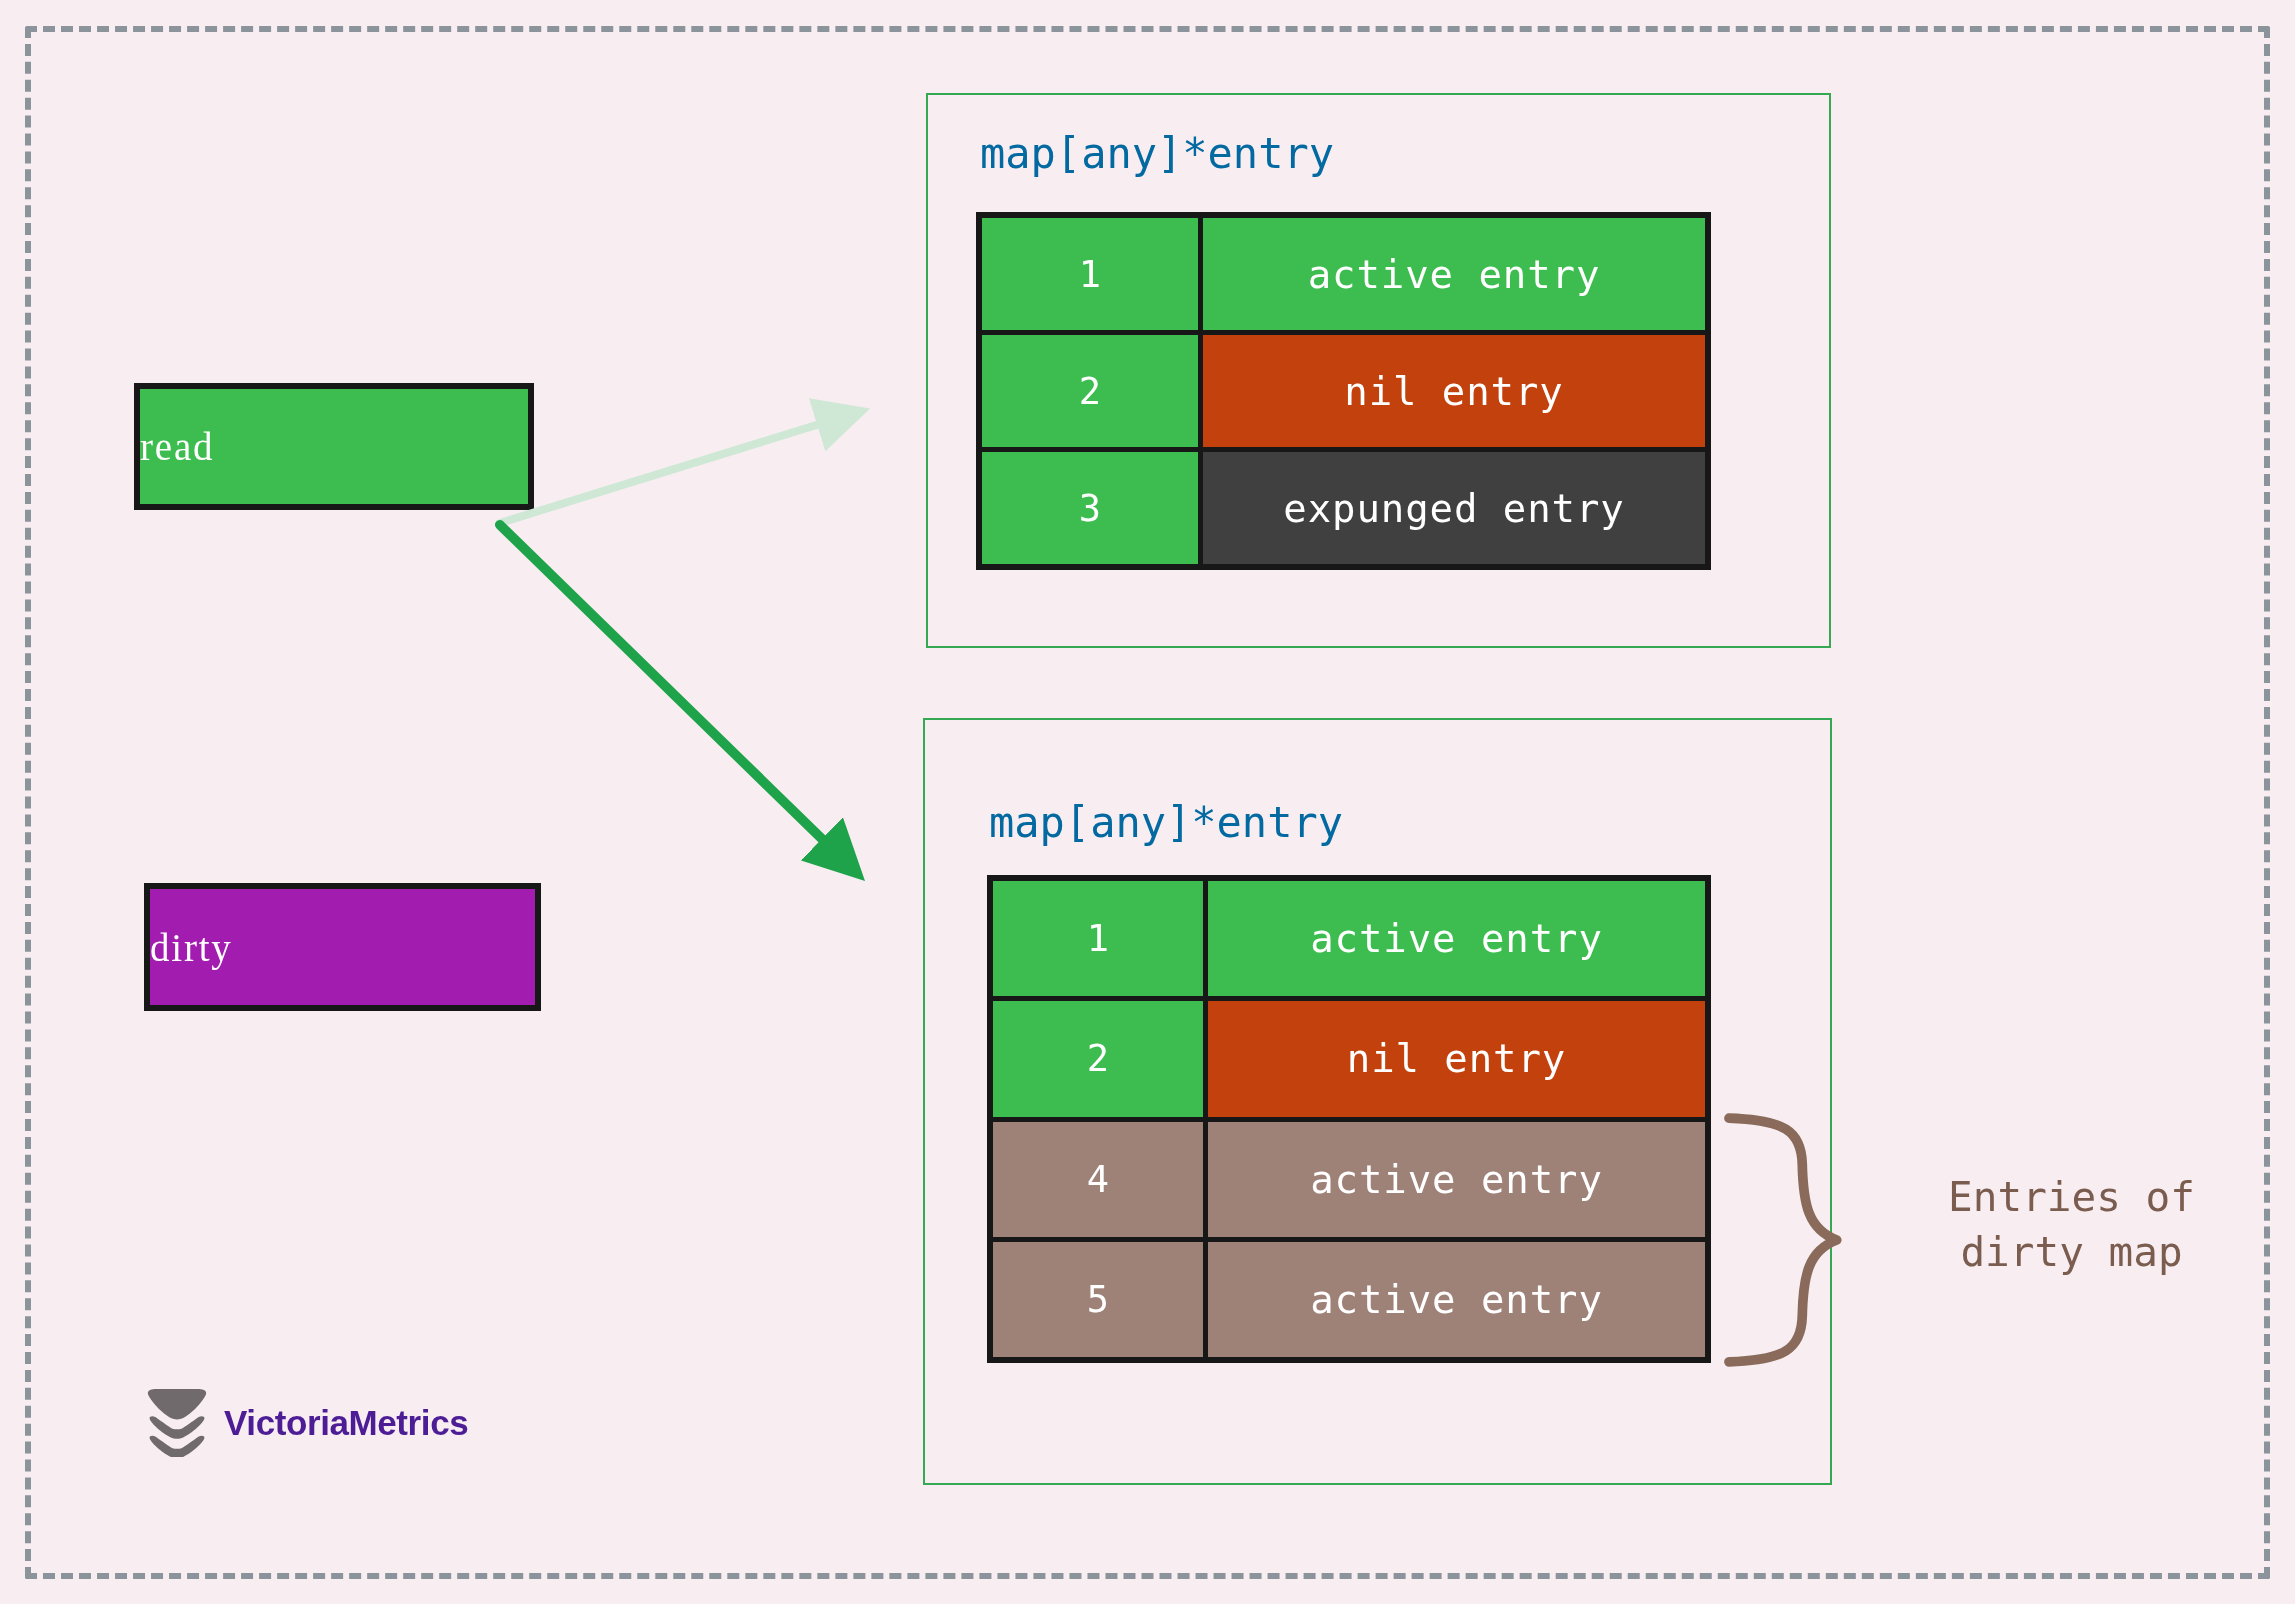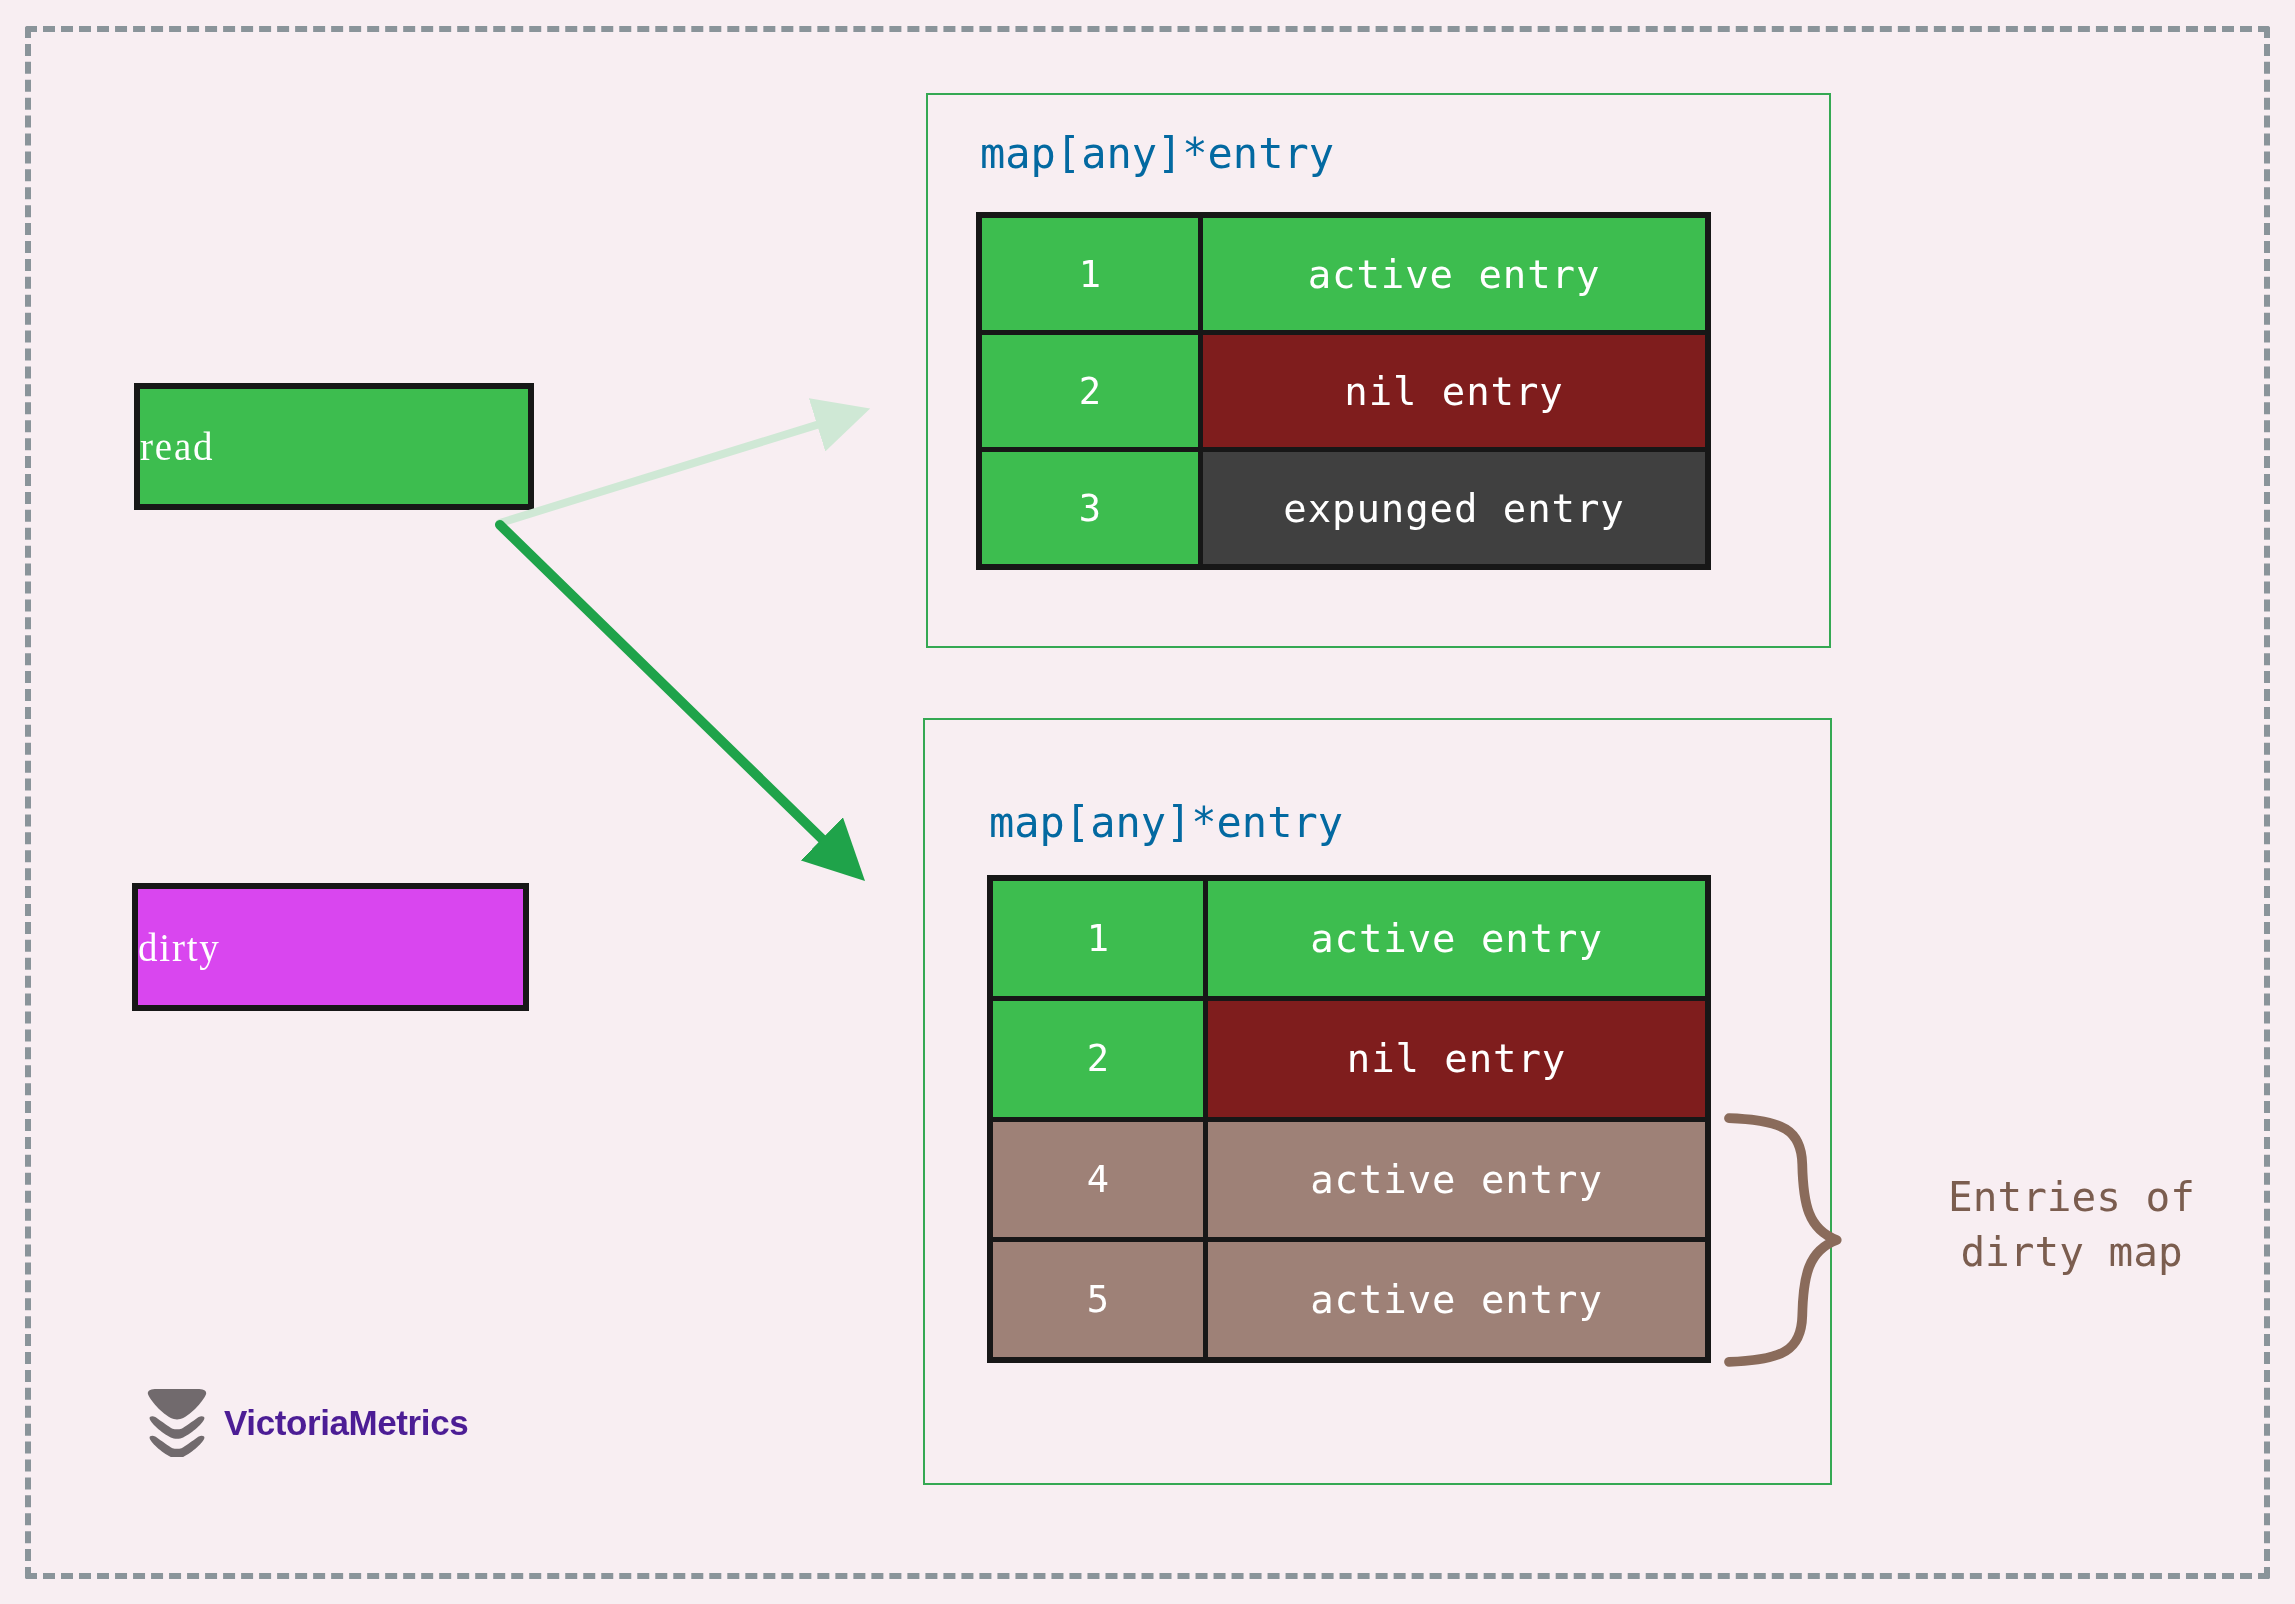--- a/index.html
+++ b/index.html
@@ -28,21 +28,21 @@
     position:absolute;
     box-sizing:border-box;
     border:6.2px solid #171717;
     display:flex;align-items:center;justify-content:flex-start;
     color:#ffffff;
     font-size:39px;
     letter-spacing:1.8px;
     font-family:Liberation Serif, serif;
   }
   #read-box{left:134px;top:383px;width:400px;height:127px;background:#3dbd4f;}
-  #dirty-box{left:132px;top:883px;width:397px;height:128px;background:#d946ef;}
+  #dirty-box{left:144px;top:883px;width:397px;height:128px;background:#a21caf;}
 
   
   .panel{
     position:absolute;
     box-sizing:border-box;
     border:2.6px solid #35a853;
     background:transparent;
   }
   #panel-read{left:926px;top:93px;width:905px;height:555px;}
   #panel-dirty{left:923px;top:718px;width:909px;height:767px;}
@@ -91,21 +91,21 @@
   }
   #table-dirty .cell-key{width:215px;flex:0 0 215px;}
   .cell-val{
     flex:1 1 auto;
     font-size:39px;
     letter-spacing:0.9px;
     white-space:nowrap;
   }
 
   .fill-green{background:#3dbd4f;}
-  .fill-red{background:#7f1d1d;}
+  .fill-red{background:#c2410c;}
   .fill-black{background:#404040;}
   .fill-brown{background:#9e8177;}
 
   
   #arrows{position:absolute;left:0;top:0;width:2295px;height:1605px;pointer-events:none;}
 
   
   #brace-label{
     position:absolute;
     left:1886px;top:1170px;

